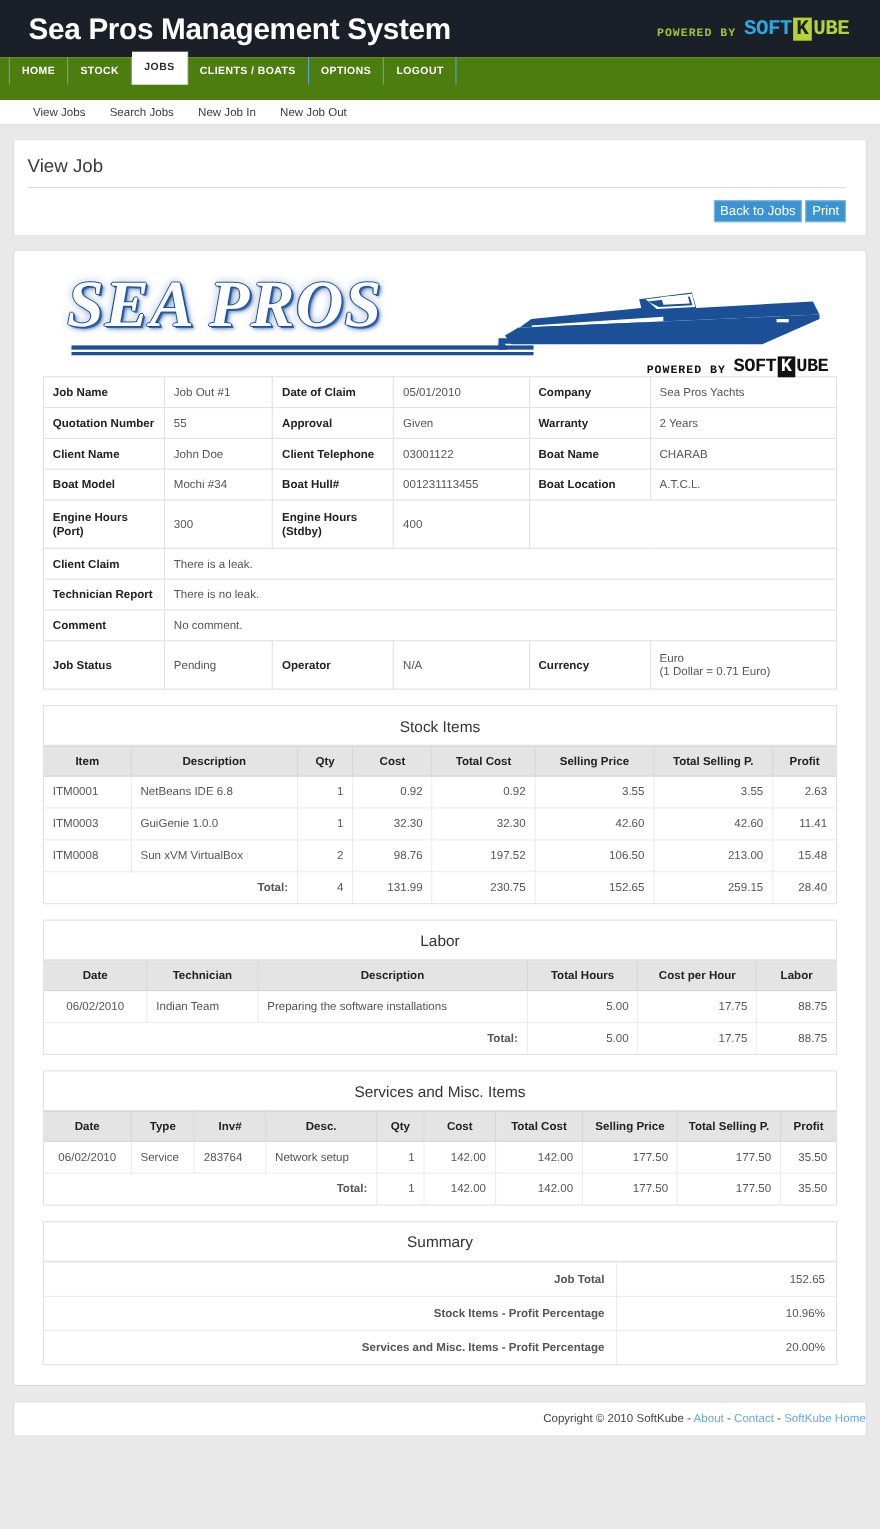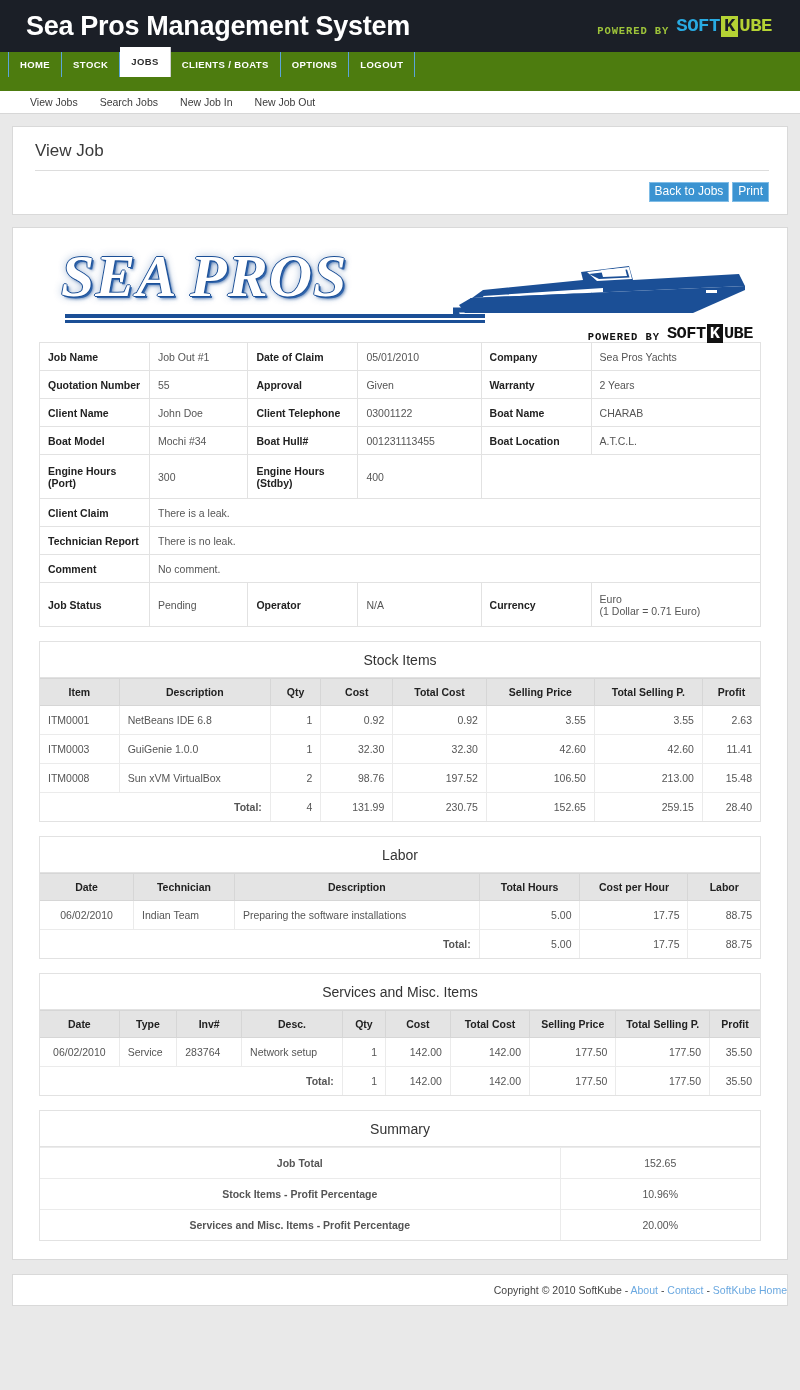--- a/index.html
+++ b/index.html
@@ -70,21 +70,21 @@
     padding-left:30px; gap:22px;
     border-bottom:1px solid #d7d7d7;
   }
   .subnav-item { font-size:10.5px; color:#3b3b3b; white-space:nowrap; }
 
   
   .panel {
     background:#ffffff; border:1px solid #d9d9d9;
     margin:12px 12px 0 12px;
   }
-  #panel-head { padding:14px 18px 12px 22px; }
+  #panel-head { padding:14px 18px 12px 12px; }
   #page-title {
     font-size:17px; color:#3a3a3a; font-weight:normal;
     padding-bottom:9px; border-bottom:1px solid #dddddd;
   }
   #btn-row { display:flex; justify-content:flex-end; gap:3px; padding-top:11px; }
   .btn {
     background:#3b93d1; color:#ffffff;
     font-size:12px; padding:2px 5px 3px 5px;
     border:1px solid #7fbce6; line-height:13px;
     white-space:nowrap; cursor:pointer;
@@ -147,21 +147,21 @@
     padding:8px 8px; color:#555; border:1px solid #ebebeb;
     border-left:0;
   }
   .sect tbody td:last-child { border-right:0; }
   .sect tbody tr:last-child td { border-bottom:0; }
   .num { text-align:right; }
   .ctr { text-align:center; }
   .totlbl { text-align:right; font-weight:bold; color:#222; }
 
   
-  #summary tbody td { padding:9px 10px;text-align:center; }
+  #summary tbody td { padding:9px 10px; }
   .sum-lbl { text-align:right; font-weight:bold; color:#222; }
   .sum-val { text-align:right; color:#555; width:200px; }
 
   
   #footer {
     background:#ffffff; border:1px solid #d9d9d9;
     margin:14px 12px 0 12px; padding:9px 0;
     text-align:right; font-size:10.5px; color:#444;
   }
   #footer a { color:#6aa8e0; text-decoration:none; }

